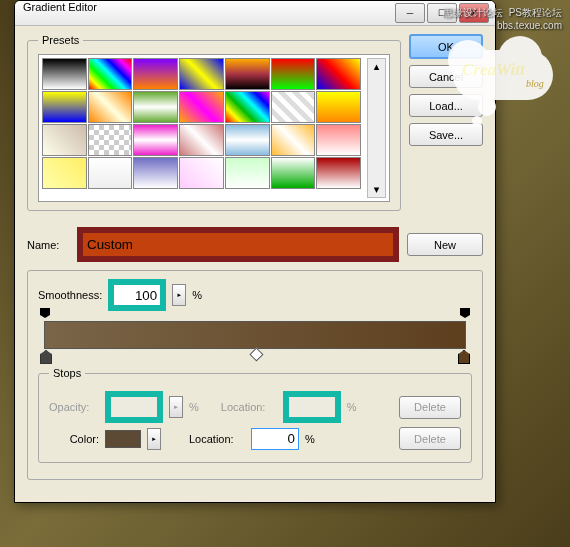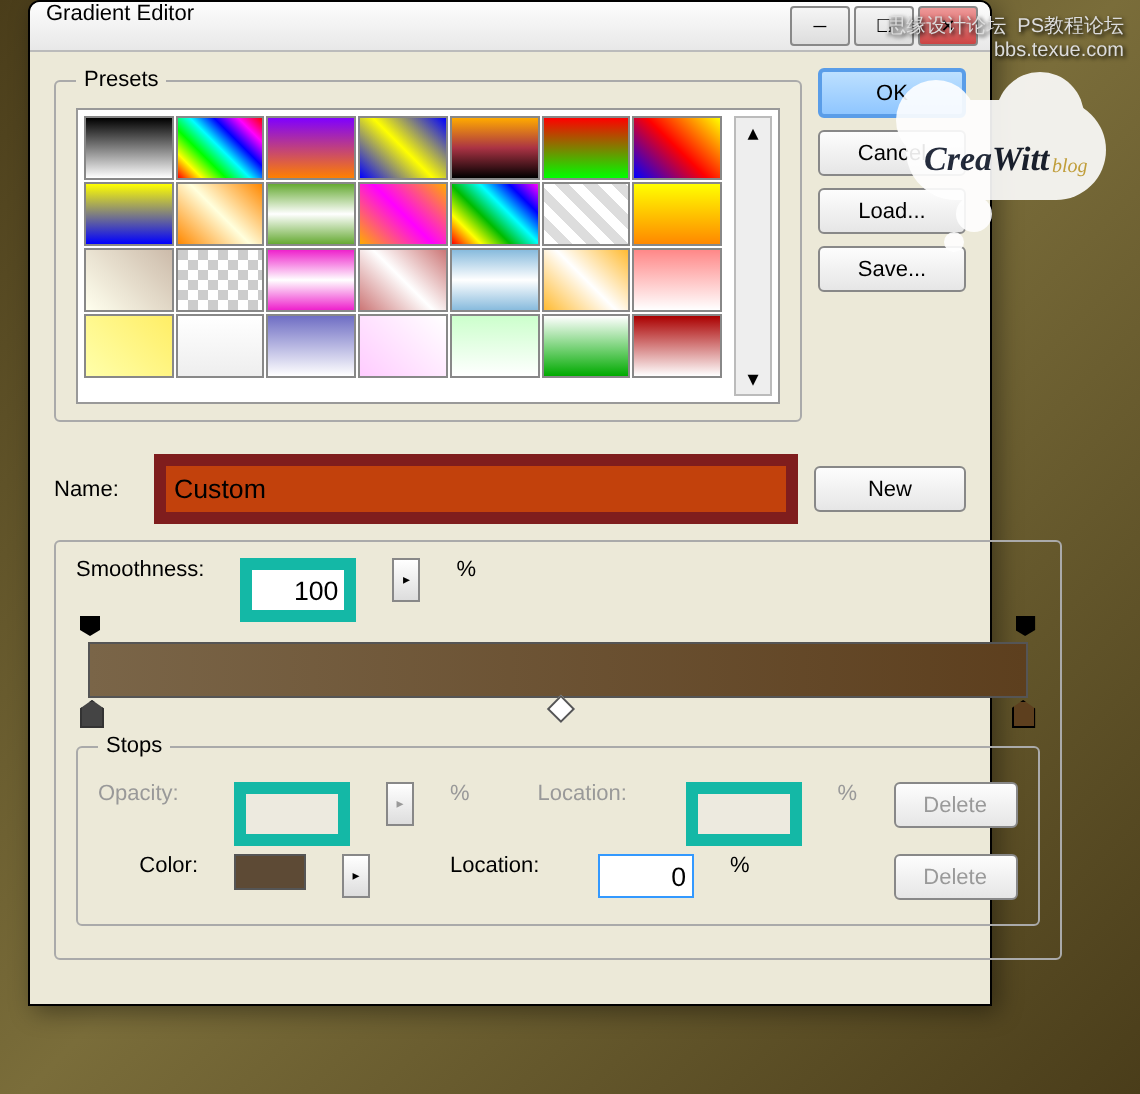--- a/index.html
+++ b/index.html
@@ -16,21 +16,21 @@
 .presets-box{flex:1;background:#fff;border:1px solid #999;padding:3px;height:140px;display:flex;gap:6px}
 .swatches{display:grid;grid-template-columns:repeat(7,1fr);grid-auto-rows:32px;gap:1px;flex:1}
 .sw{border:1px solid #888}
 .scroll{width:15px;background:#eee;border:1px solid #bbb;display:flex;flex-direction:column;justify-content:space-between;align-items:center;padding:1px}
 .btncol{display:flex;flex-direction:column;gap:6px;width:74px}
 .btn{background:linear-gradient(#fdfdfd,#e6e6e6);border:1px solid #888;border-radius:3px;height:21px;display:flex;align-items:center;justify-content:center;cursor:pointer}
 .btn.primary{background:linear-gradient(#bde0ff,#8fc6ff);border:2px solid #5a9de8}
 .namerow{display:flex;align-items:center;gap:8px;margin:8px 0}
 .lbl{min-width:42px}
 .txt{flex:1;height:19px;border:6px solid #7f1d1d;padding:2px 4px;background:#c2410c}
-.row{display:flex;align-items:flex-start;gap:18px}
+.row{display:flex;align-items:center;gap:6px}
 .sel{height:20px;border:1px solid #888;padding:1px 4px;background:#fff}
 .numfld{width:40px;height:18px;border:6px solid #14b8a6;text-align:right;padding:1px 3px}
 .spin{width:12px;height:20px;border:1px solid #888;background:linear-gradient(#fff,#ddd);display:flex;align-items:center;justify-content:center;font-size:7px}
 .gradbar-wrap{position:relative;margin:10px 0 18px;padding:0 6px}
 .gradbar{height:26px;border:1px solid #555;background:linear-gradient(90deg,#7a6548,#5d3f1e)}
 .ostop{position:absolute;top:-13px;width:10px;height:10px;background:#000;clip-path:polygon(0 0,100% 0,100% 70%,50% 100%,0 70%)}
 .cstop{position:absolute;bottom:-15px;width:10px;height:12px;border:1px solid #333;background:#444;clip-path:polygon(50% 0,100% 30%,100% 100%,0 100%,0 30%)}
 .cstop.sel2{background:#5d3f1e;border-color:#000}
 .midpt{position:absolute;bottom:-14px;left:50%;width:8px;height:8px;border:1px solid #555;background:#fff;transform:rotate(45deg) translateX(-50%)}
 .stops .row{margin:4px 0}
@@ -156,15 +156,15 @@
   <span>思缘设计论坛</span>&nbsp;&nbsp;<span>PS教程论坛</span><br>
   <span style="float:right">bbs.texue.com</span>
 </div>
 
 <div class="watermark">
   <div class="cloud" style="width:100px;height:50px;left:5px;top:20px"></div>
   <div class="cloud" style="width:40px;height:40px;left:0;top:10px"></div>
   <div class="cloud" style="width:44px;height:44px;left:50px;top:6px"></div>
   <div class="cloud" style="width:18px;height:18px;left:30px;top:68px"></div>
   <div class="cloud" style="width:10px;height:10px;left:24px;top:86px"></div>
-  <div style="position:absolute;left:14px;top:40px;font:italic bold 17px Georgia;color:#0f172a">CreaWitt</div>
+  <div style="position:absolute;left:14px;top:30px;font:italic bold 17px Georgia;color:#fef9c3">CreaWitt</div>
   <div style="position:absolute;left:78px;top:48px;font:italic 10px Georgia;color:#c9a43b">blog</div>
 </div>
 
 </body></html>

